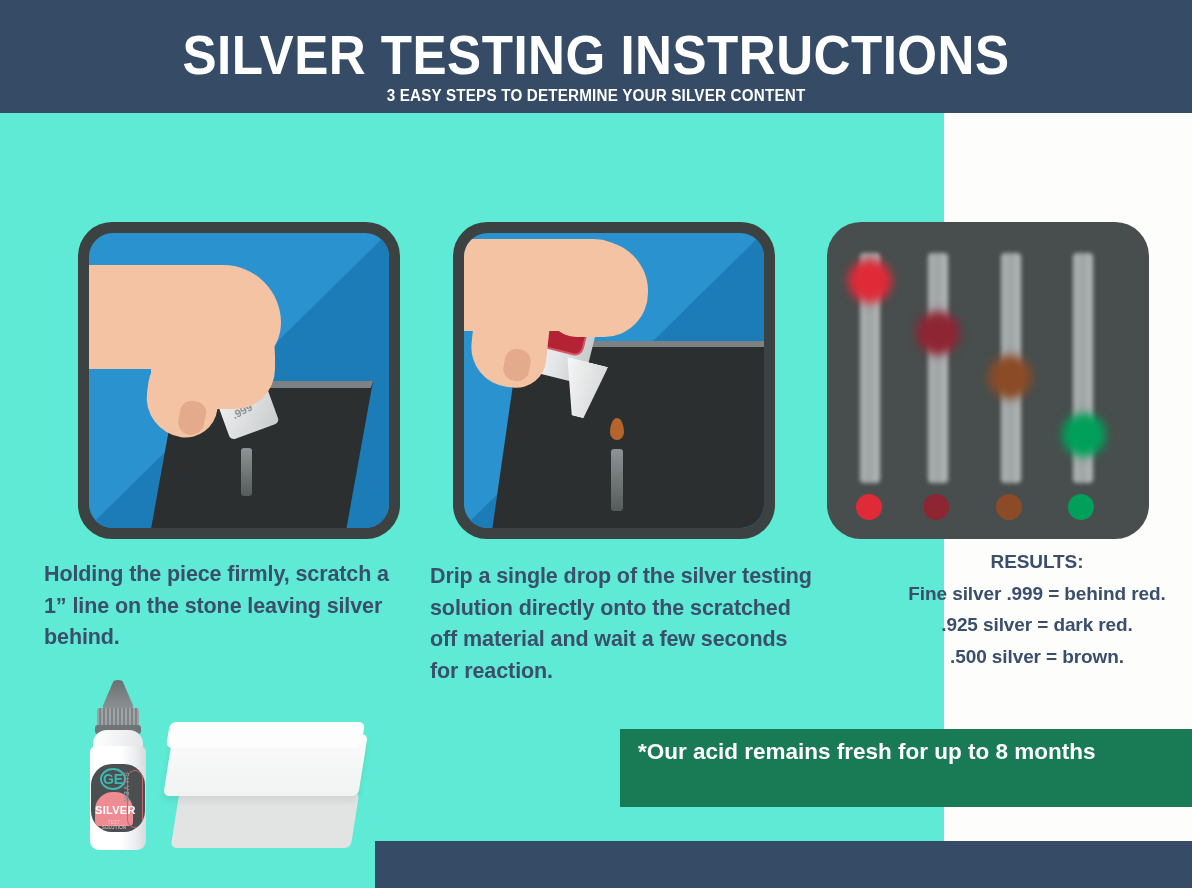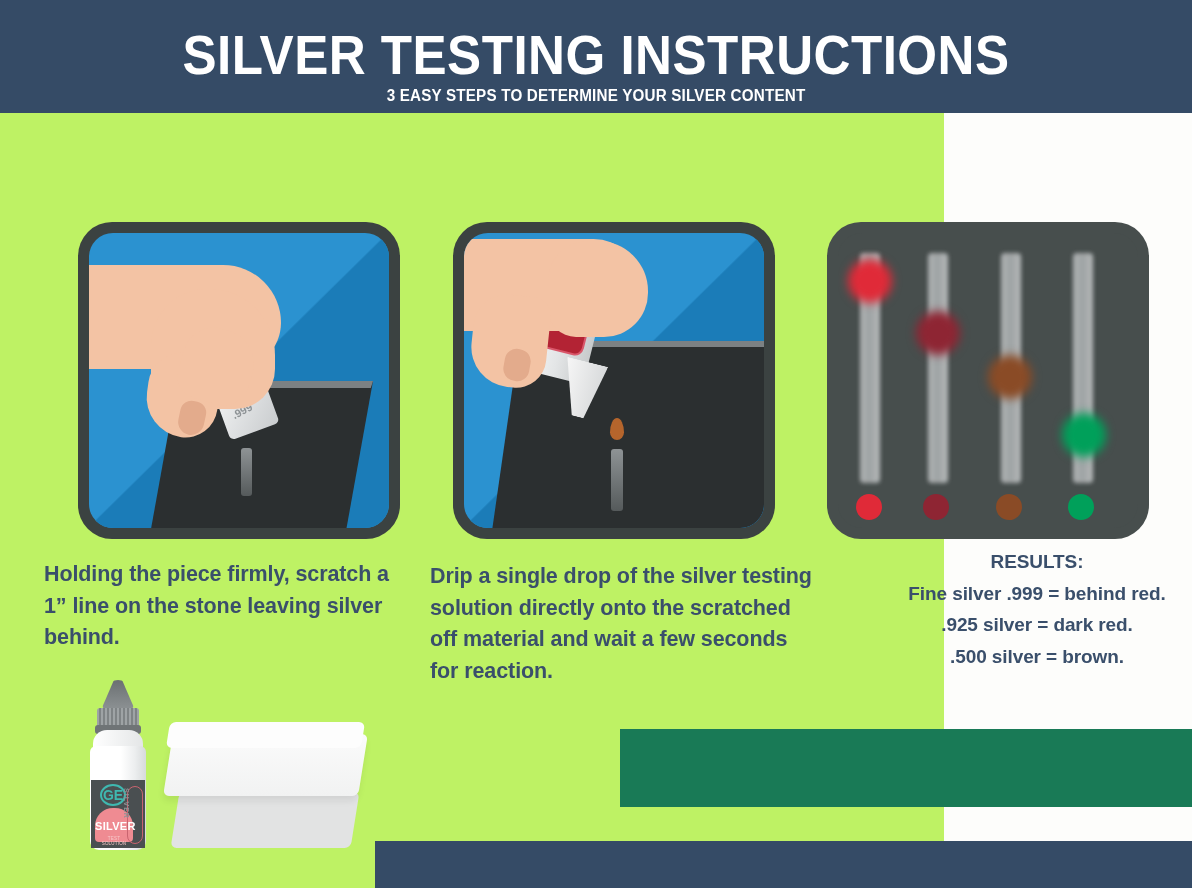--- a/index.html
+++ b/index.html
@@ -10,21 +10,21 @@
     height: 888px;
     overflow: hidden;
     background: #fdfdfb;
     font-family: "Liberation Sans", sans-serif;
   }
 
   #page {
     position: relative;
     width: 944px;
     height: 888px;
-    background: #bef264;
+    background: #5eead4;
     text-decoration: underline;
   }
 
   
   .header {
     position: absolute;
     left: 0; top: 0;
     width: 1192px;
     height: 113px;
     background: #354b66;
@@ -251,24 +251,25 @@
   .bottle-nozzle {
     position: absolute;
     left: 26px; top: 8px;
     width: 34px; height: 30px;
     background: linear-gradient(to bottom, #6b7072, #8d9294);
     border-radius: 50% 50% 20% 20% / 70% 70% 30% 30%;
     clip-path: polygon(38% 0%, 62% 0%, 100% 100%, 0% 100%);
   }
   .bottle-label {
     position: absolute;
-    left: 16px; top: 108px;
+    left: 16px; top: 92px;
     width: 54px; height: 68px;
     background: #4a4f51;
     overflow: hidden;
+    border-radius: 21px;
   }
   .label-logo {
     position: absolute;
     left: 9px; top: 4px;
     width: 26px; height: 22px;
     border: 2px solid #3fb8b0;
     border-radius: 50%;
     color: #3fb8b0;
     font-weight: bold;
     font-size: 14px;
@@ -432,20 +433,21 @@
   <div class="caption" id="caption-2">Drip a single drop of the silver testing solution directly onto the scratched off material and wait a few seconds for reaction.</div>
 
   <div class="results">
     <div>RESULTS:</div>
     <div>Fine silver .999 = behind red.</div>
     <div>.925 silver = dark red.</div>
     <div>.500 silver = brown.</div>
   </div>
 
   <div class="banner">
+    <span class="banner-line-1">*Our acid remains fresh for up to 8 months</span>
   </div>
 
   <div class="product">
     <div class="pad-bottom"></div>
     <div class="pad-top"></div>
     <div class="pad-top-face"></div>
 
     <div class="bottle-nozzle"></div>
     <div class="bottle-cap"></div>
     <div class="bottle-collar"></div>

